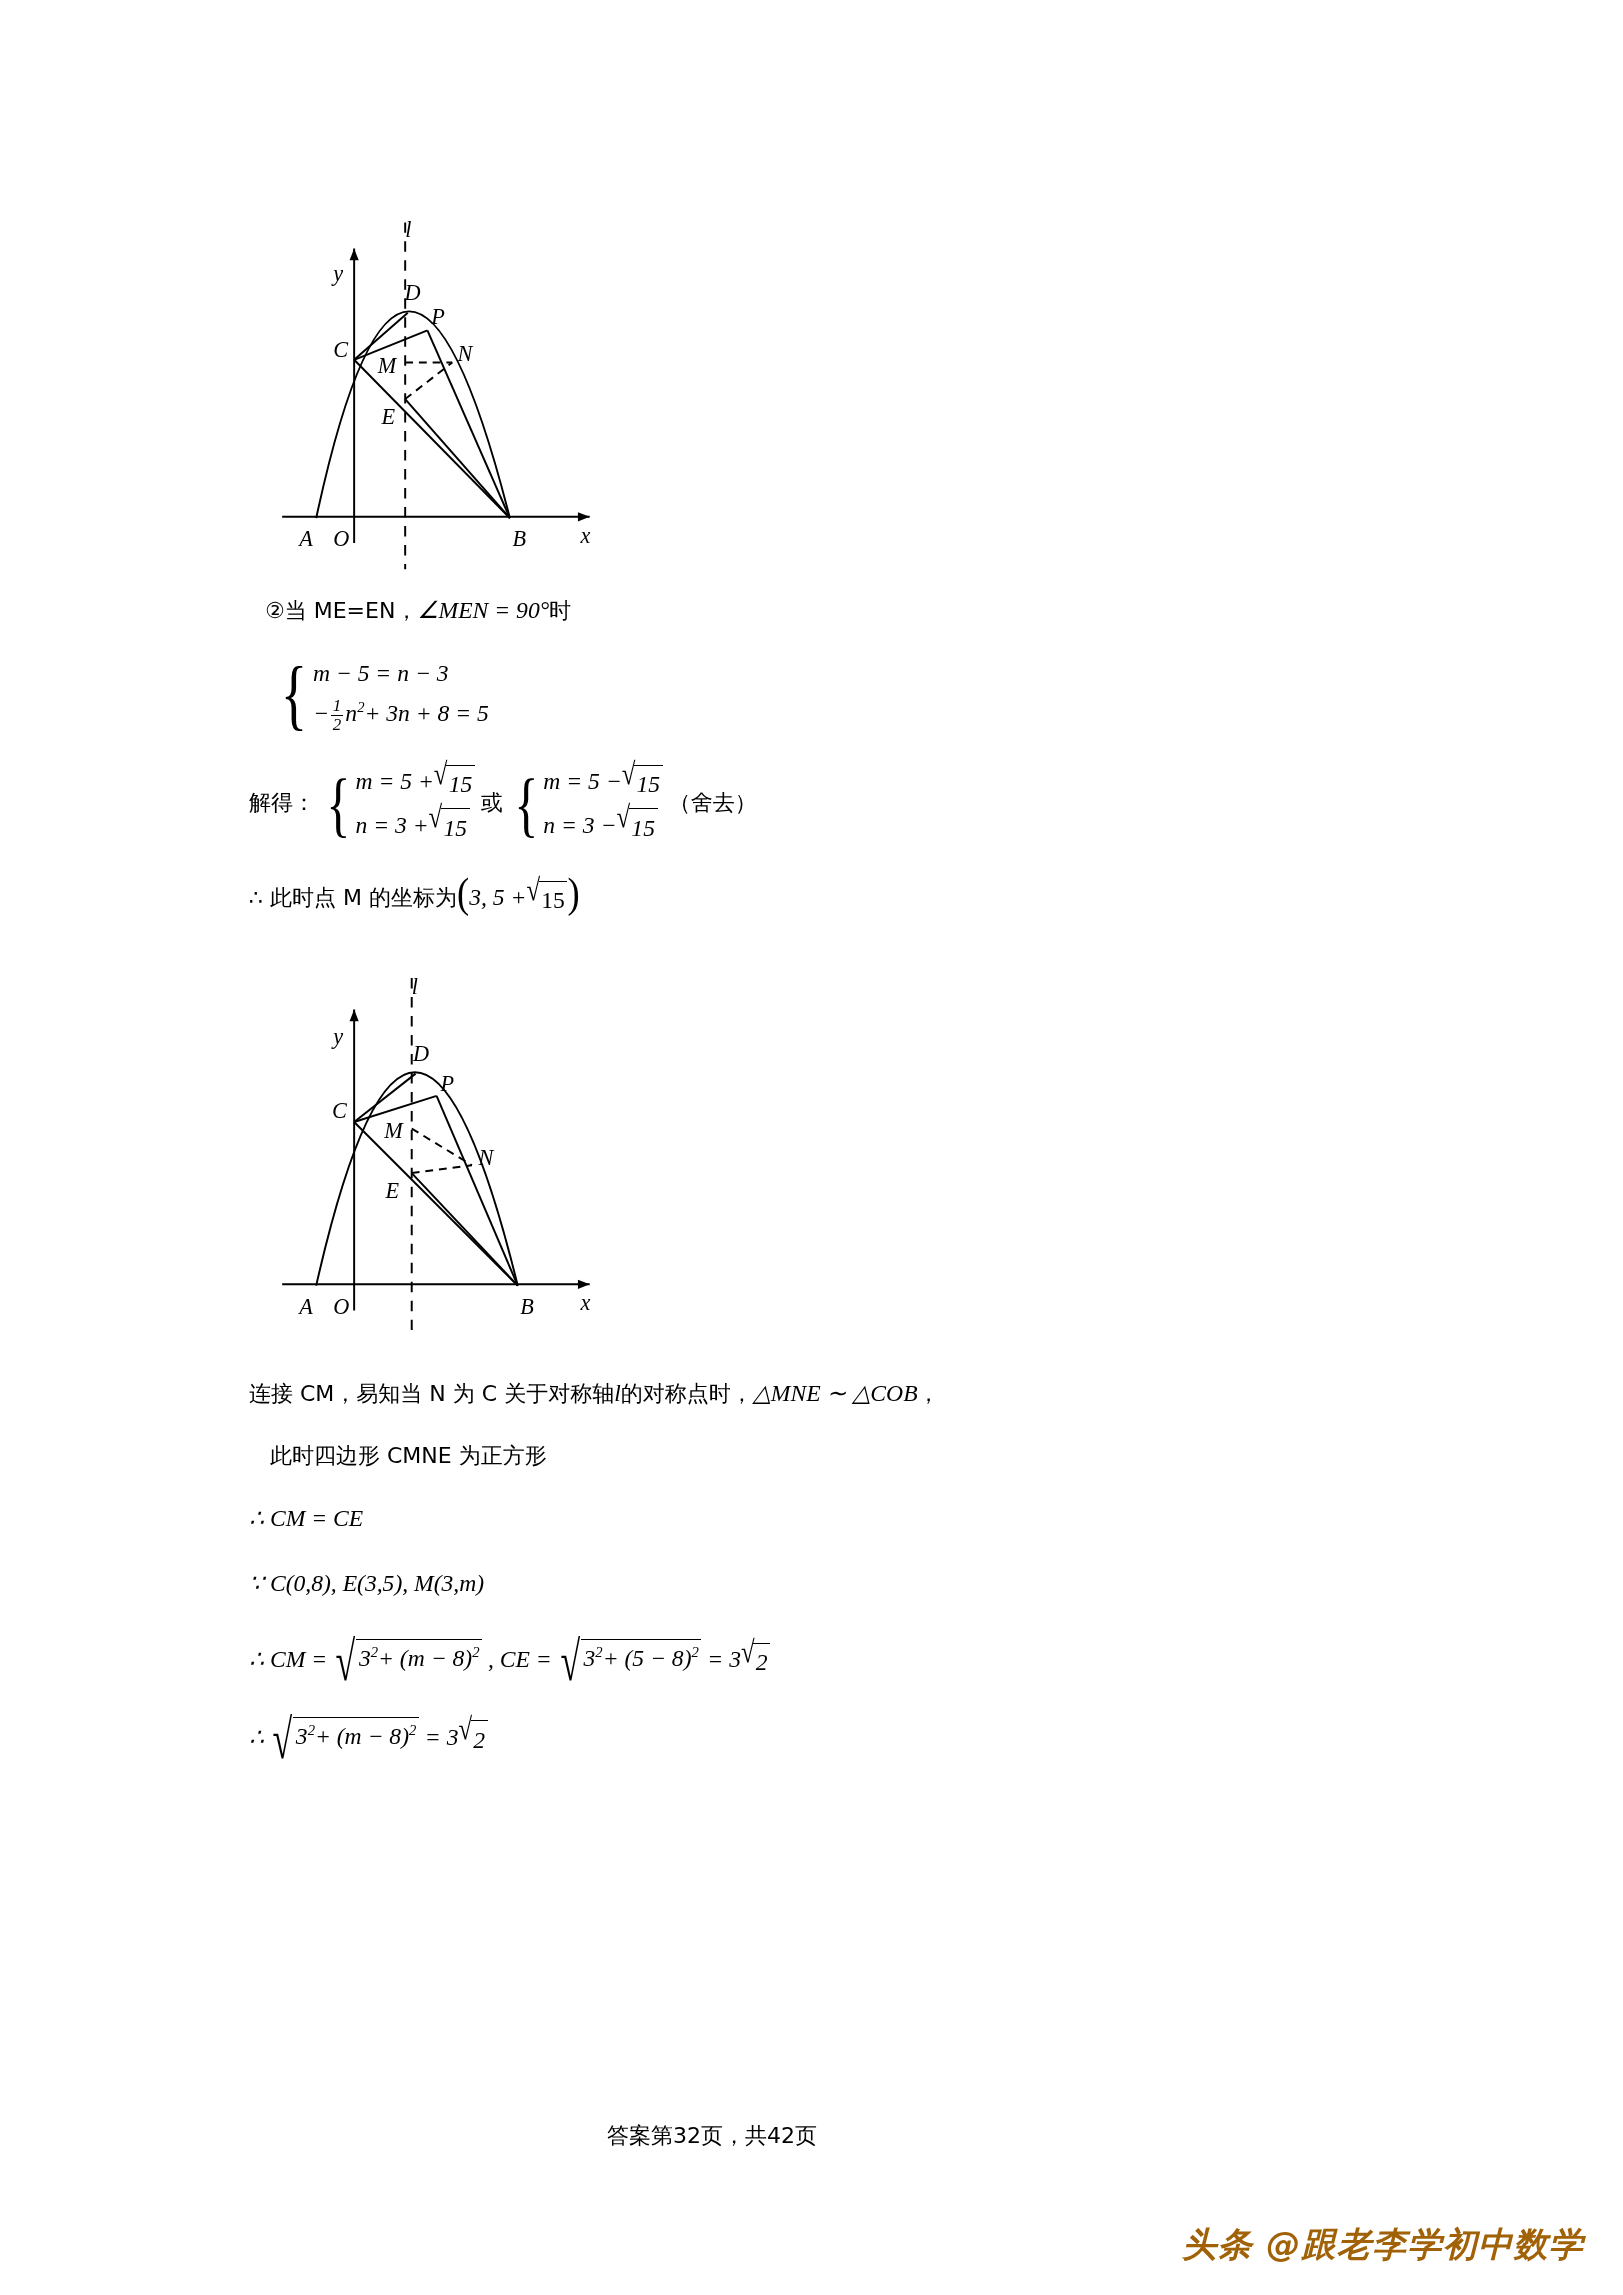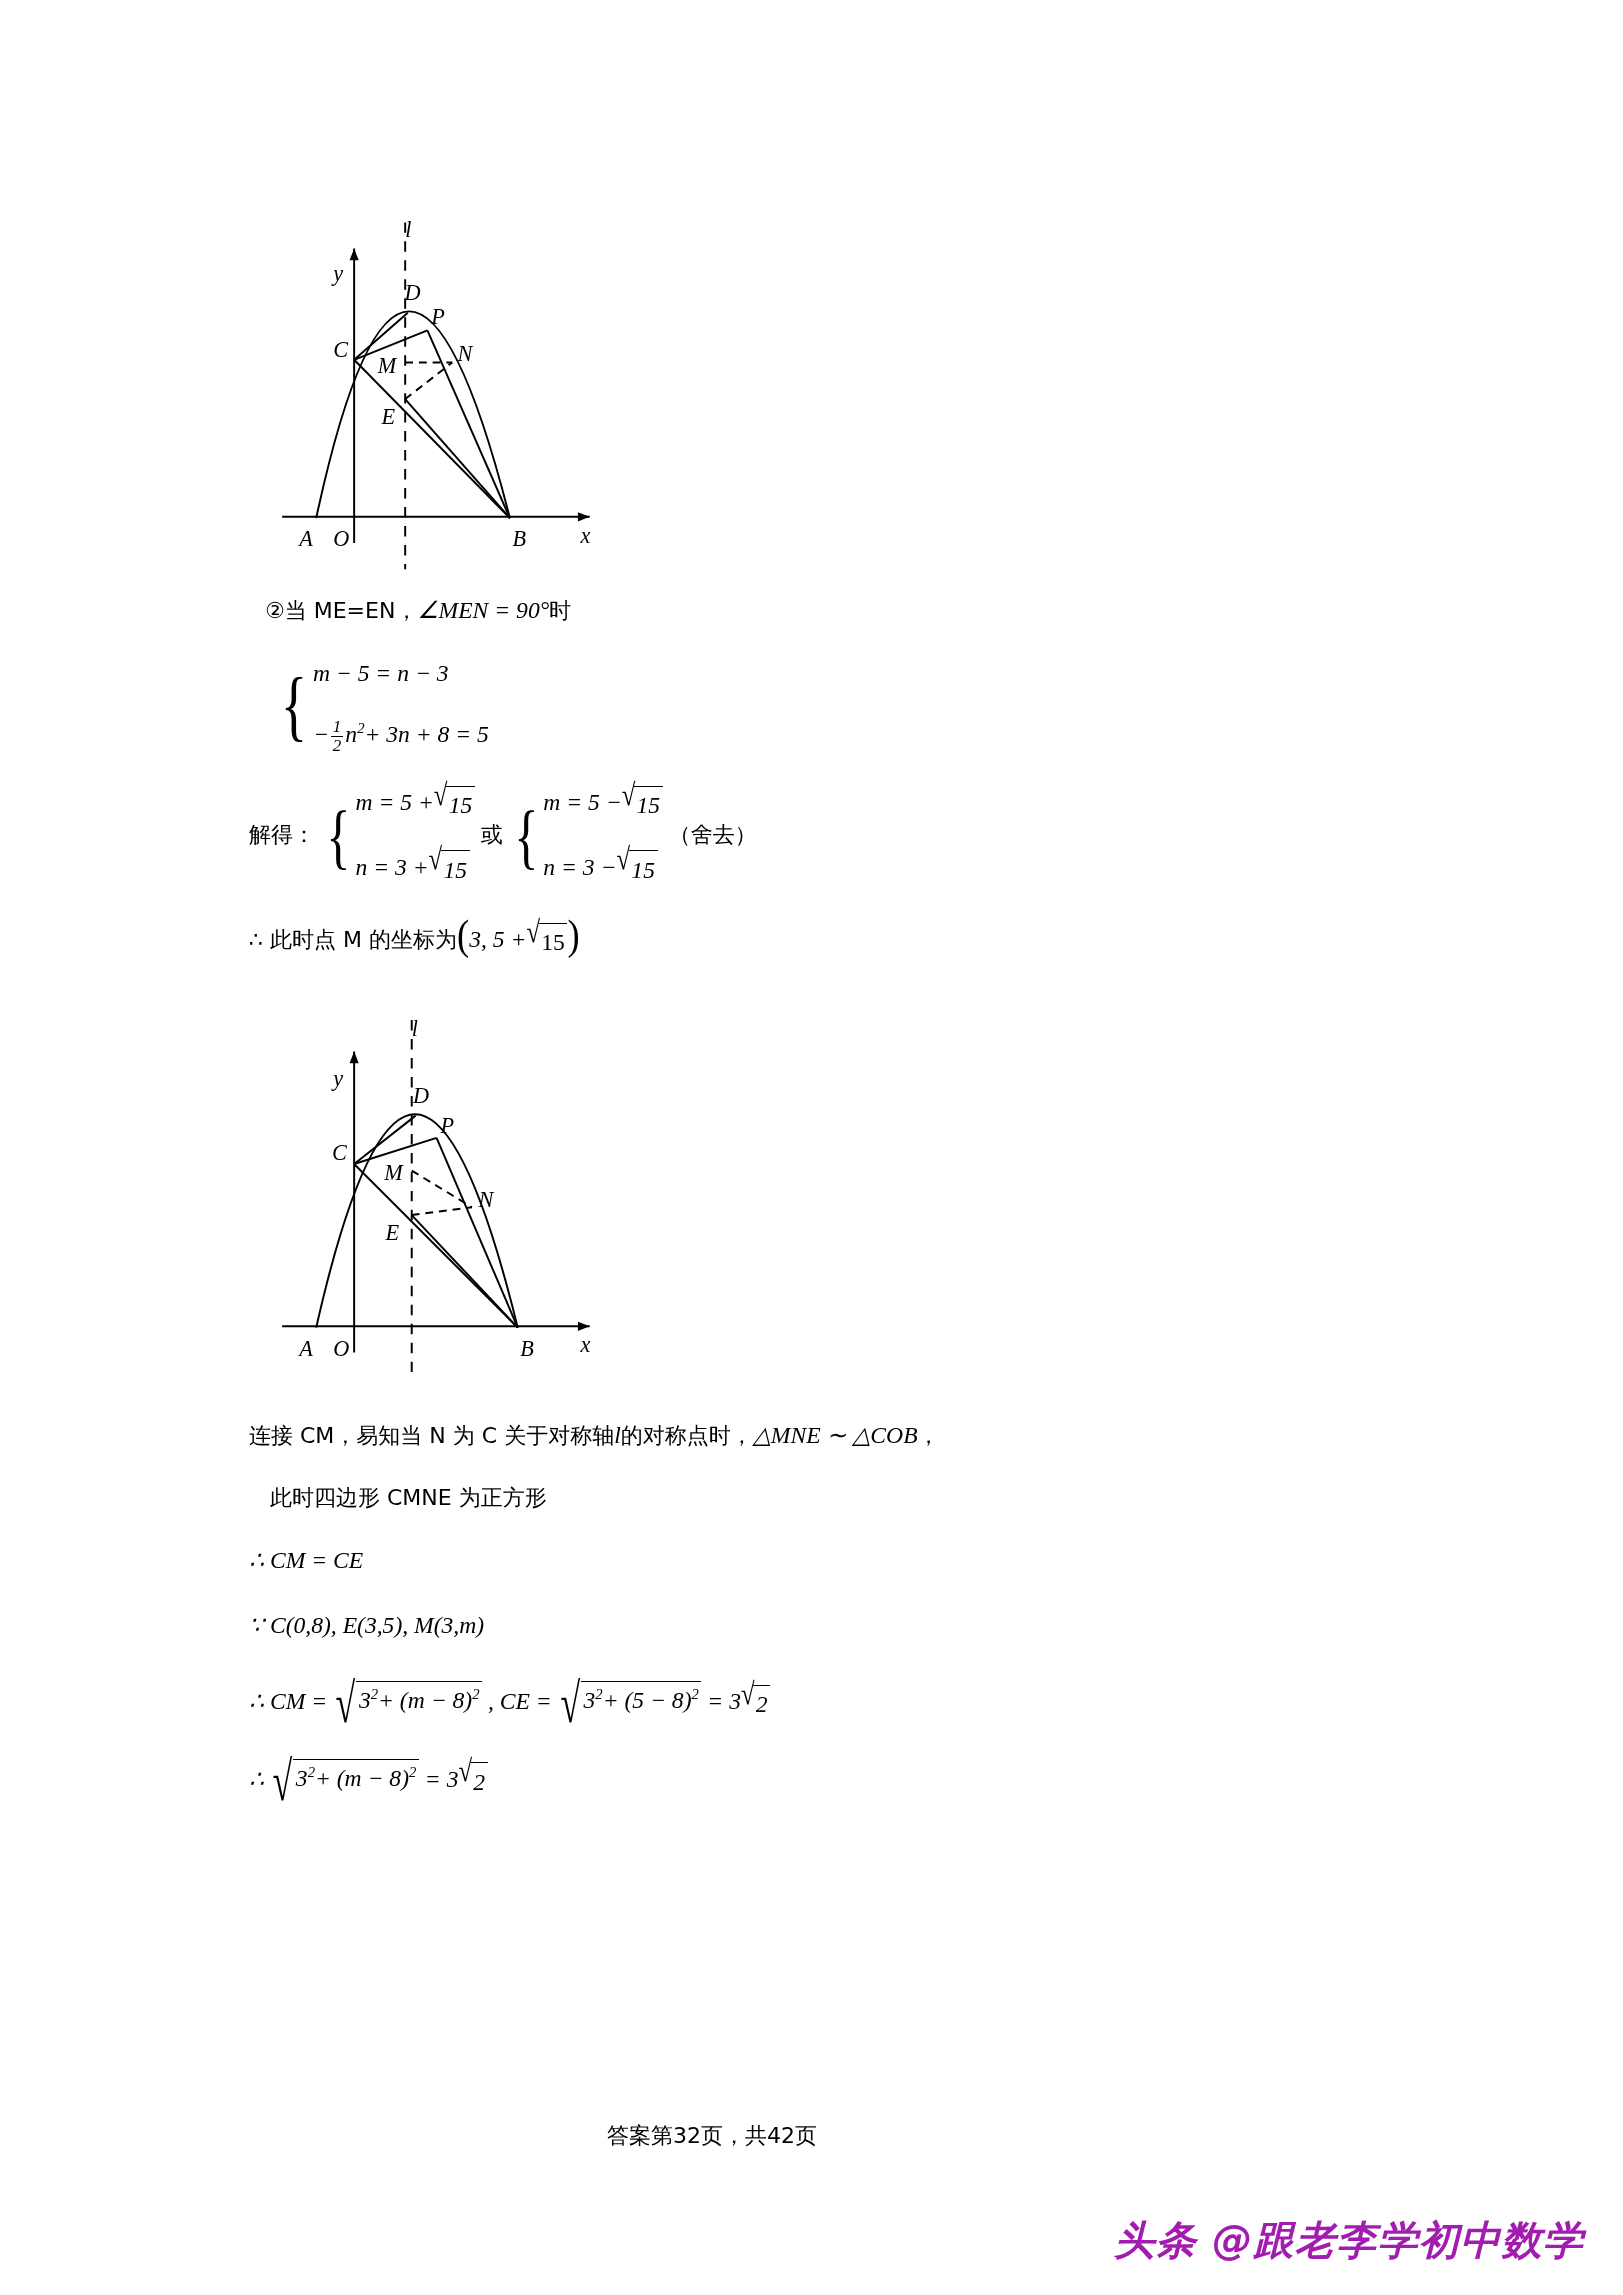--- a/index.html
+++ b/index.html
@@ -68,21 +68,21 @@
     transform: scaleX(0.7);
     display: inline-block;
   }
   .brace-tall {
     font-size: 79px;
   }
   .sys-rows {
     display: inline-flex;
     flex-direction: column;
     justify-content: center;
-    gap: 26px;
+    gap: 5px;
     font-style: italic;
     font-size: 23.6px;
   }
   .frac {
     display: inline-flex;
     flex-direction: column;
     align-items: center;
     vertical-align: middle;
     font-size: 17px;
     line-height: 1.05;
@@ -135,25 +135,25 @@
     top: 2121px;
     width: 1424px;
     text-align: center;
     font-size: 22px;
     font-family: "DejaVu Sans", sans-serif;
   }
   .watermark {
     position: absolute;
     right: 39px;
     bottom: 27.5px;
-    font-size: 40px;
+    font-size: 34px;
     font-weight: bold;
     font-style: italic;
     font-family: "DejaVu Sans", sans-serif;
-    color: #a21caf;
+    color: #a16207;
     letter-spacing: 1.3px;
   }
   svg { display: block; }
   .lbl { font-family: "Liberation Serif", serif; font-style: italic; }
 </style>
 </head>
 <body>
 
 <div class="page">
 

